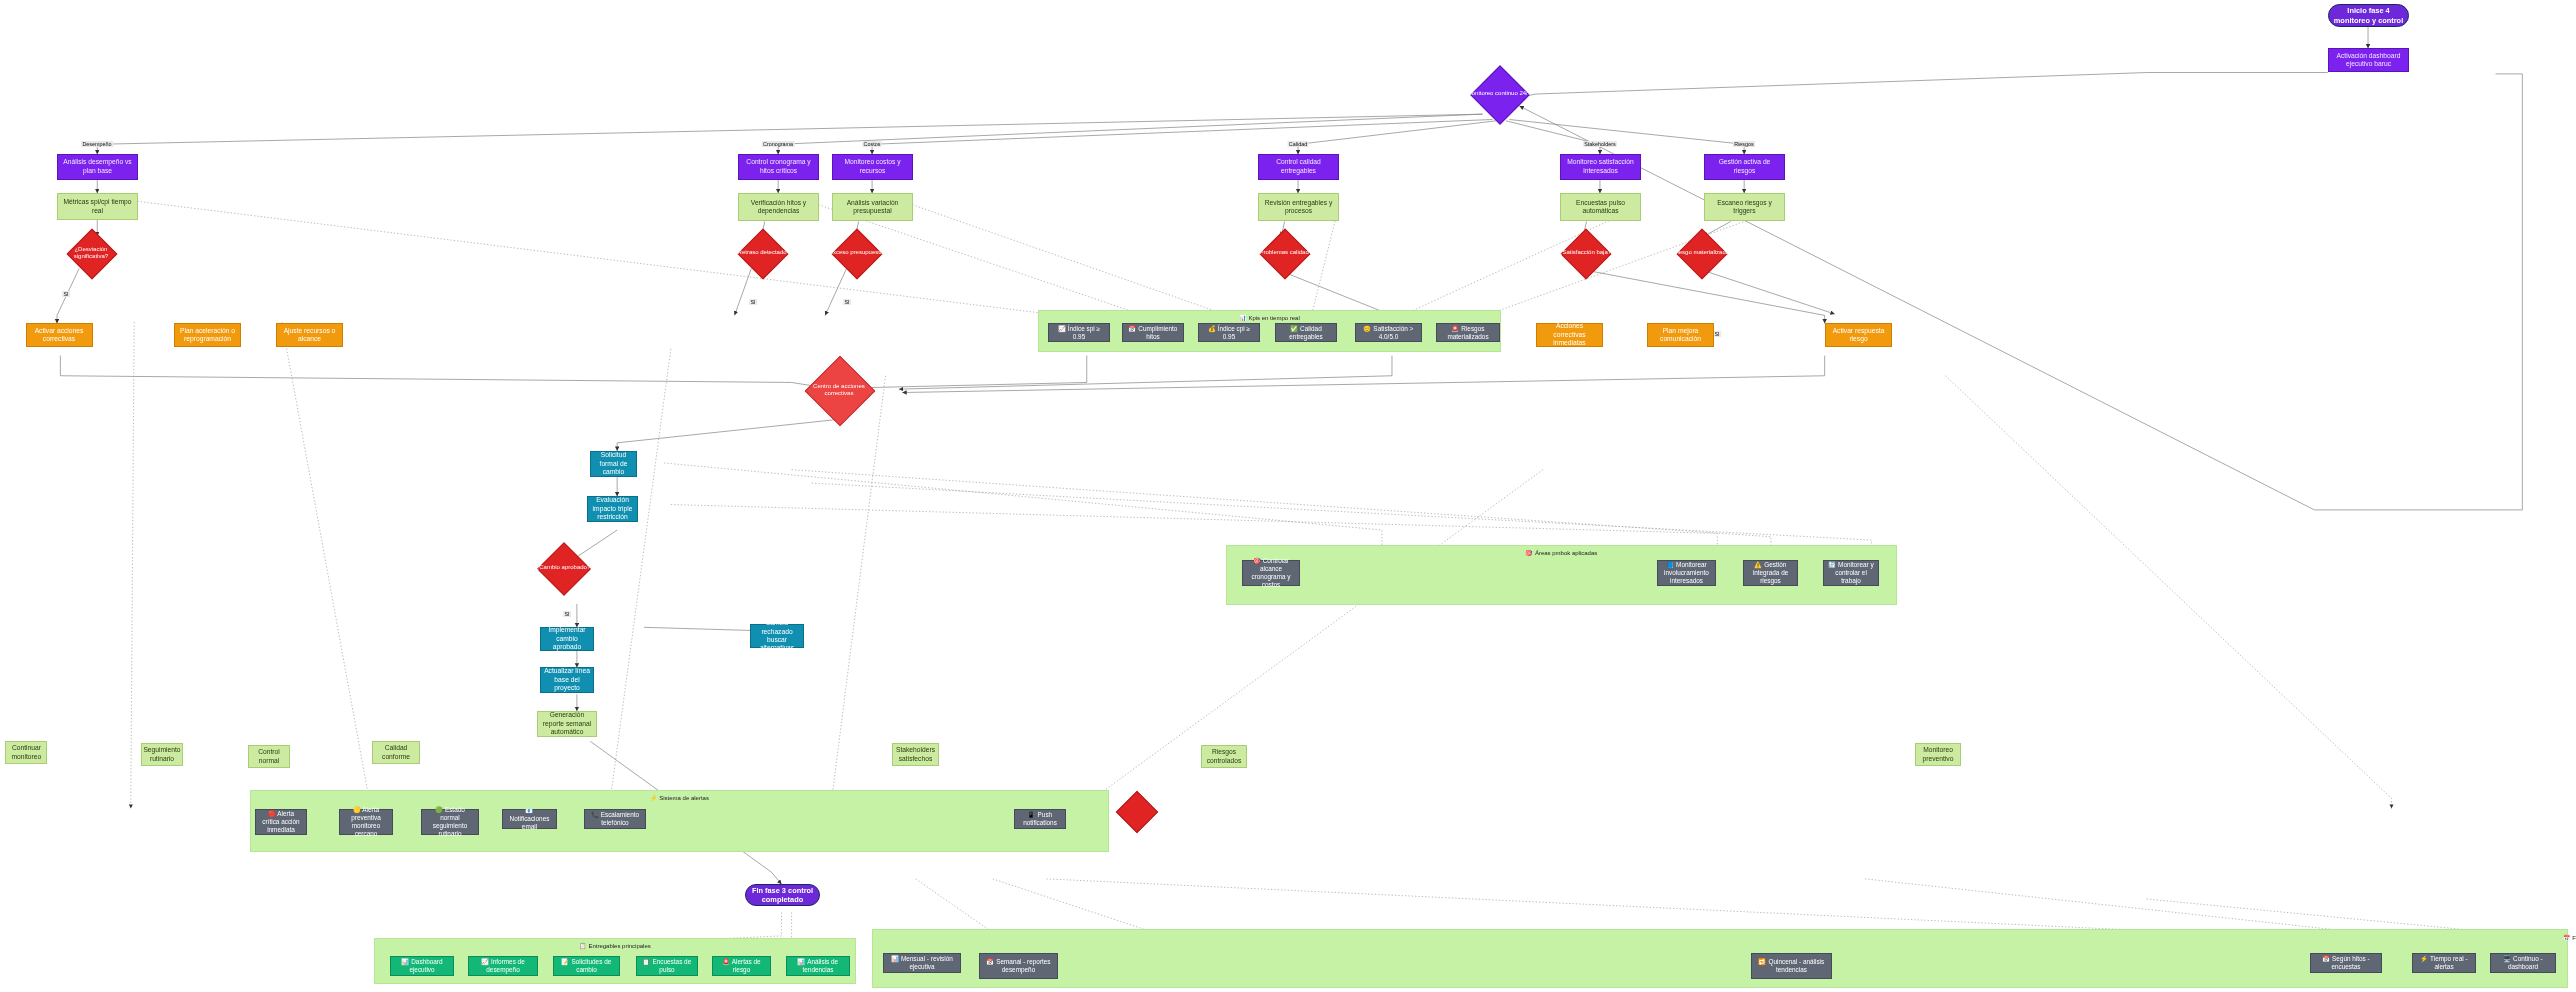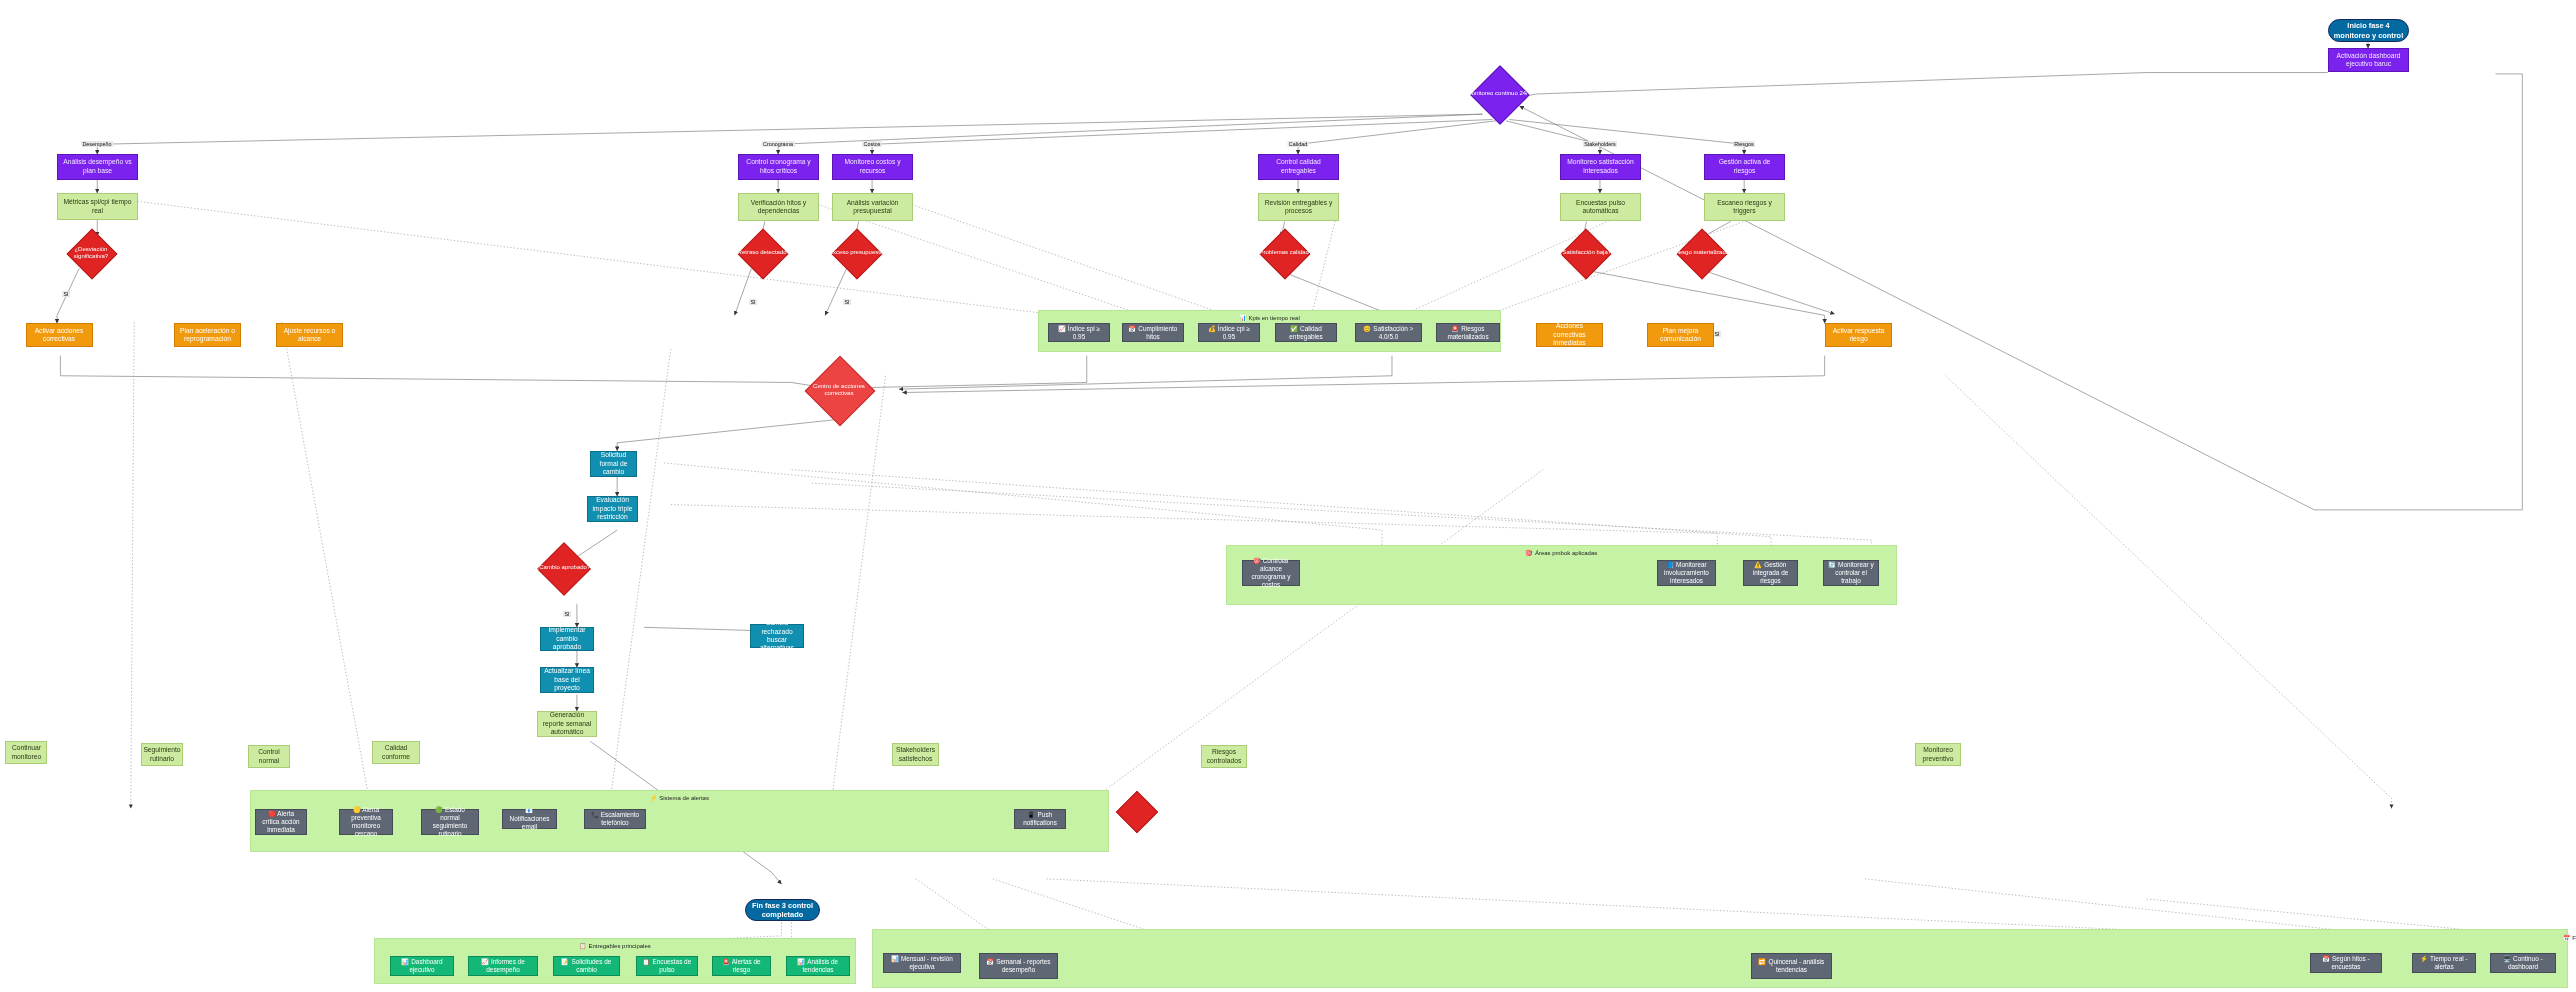--- a/index.html
+++ b/index.html
@@ -4,21 +4,21 @@
 <style>
   html,body{margin:0;padding:0;background:#ffffff;}
   body{font-family:"Liberation Sans",sans-serif;}
   #canvas{position:relative;width:2576px;height:993px;background:#ffffff;overflow:hidden;}
   svg#edges{position:absolute;left:0;top:0;width:2576px;height:993px;pointer-events:none;}
 
   .node{position:absolute;box-sizing:border-box;display:flex;align-items:center;justify-content:center;text-align:center;line-height:1.25;}
   .node span{display:block;padding:0 2.7px;}
 
   
-  .n-start{background:#0369a1;border:1.3px solid #16295f;border-radius:14.8px;color:#ffffff;font-size:7.4px;font-weight:bold;margin-top:15px;}
+  .n-start{background:#6d28d9;border:1.3px solid #16295f;border-radius:14.8px;color:#ffffff;font-size:7.4px;font-weight:bold;}
   
   .n-purple{background:#7c22ef;border:0.7px solid #5c14b8;color:#f3e9ff;font-size:6.7px;}
   
   .n-green{background:#cdeba0;border:0.7px solid #a9cd74;color:#2a3a15;font-size:6.7px;}
   
   .n-blue{background:#118fb0;border:0.7px solid #0c6f89;color:#ffffff;font-size:6.7px;}
   
   .n-orange{background:#f29a0e;border:0.7px solid #d07e00;color:#ffffff;font-size:6.7px;}
   
   .n-slate{background:#5f6775;border:0.7px solid #464c57;color:#ffffff;font-size:6.4px;}

